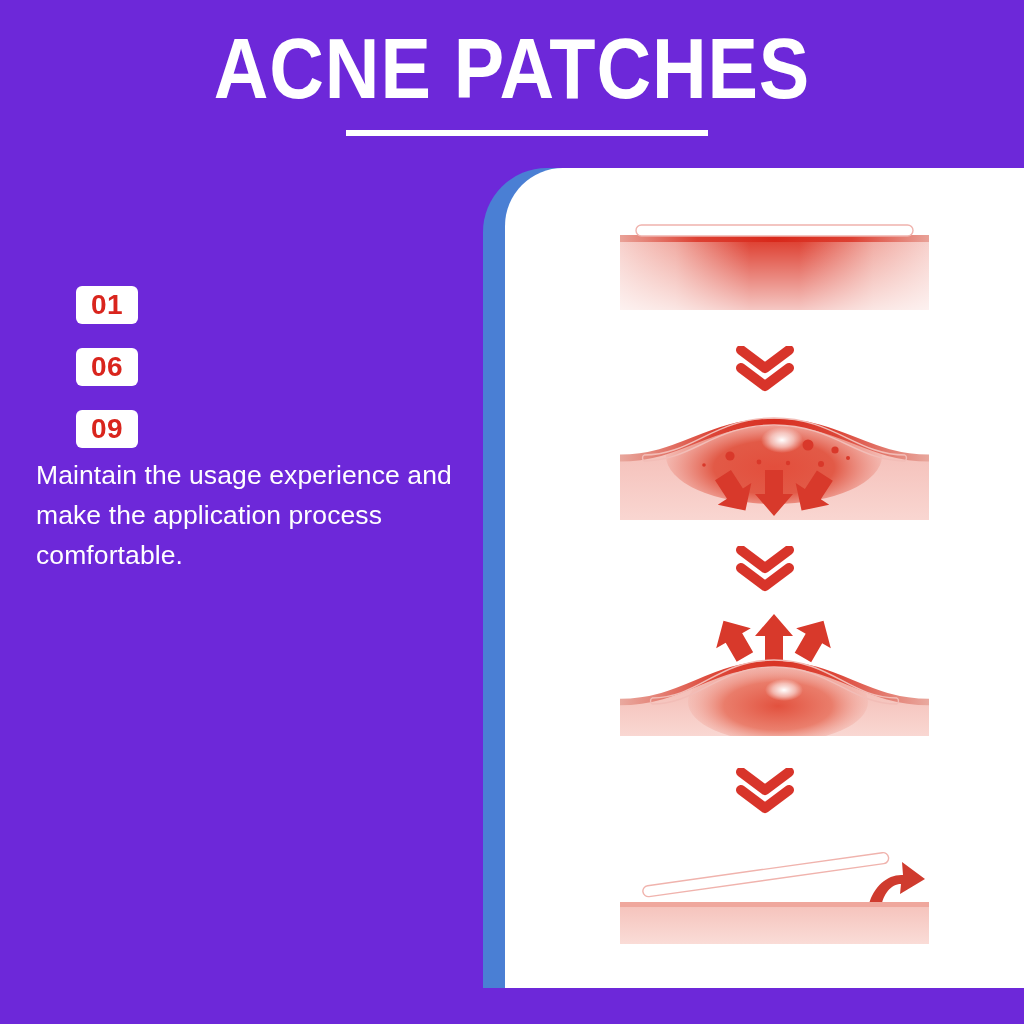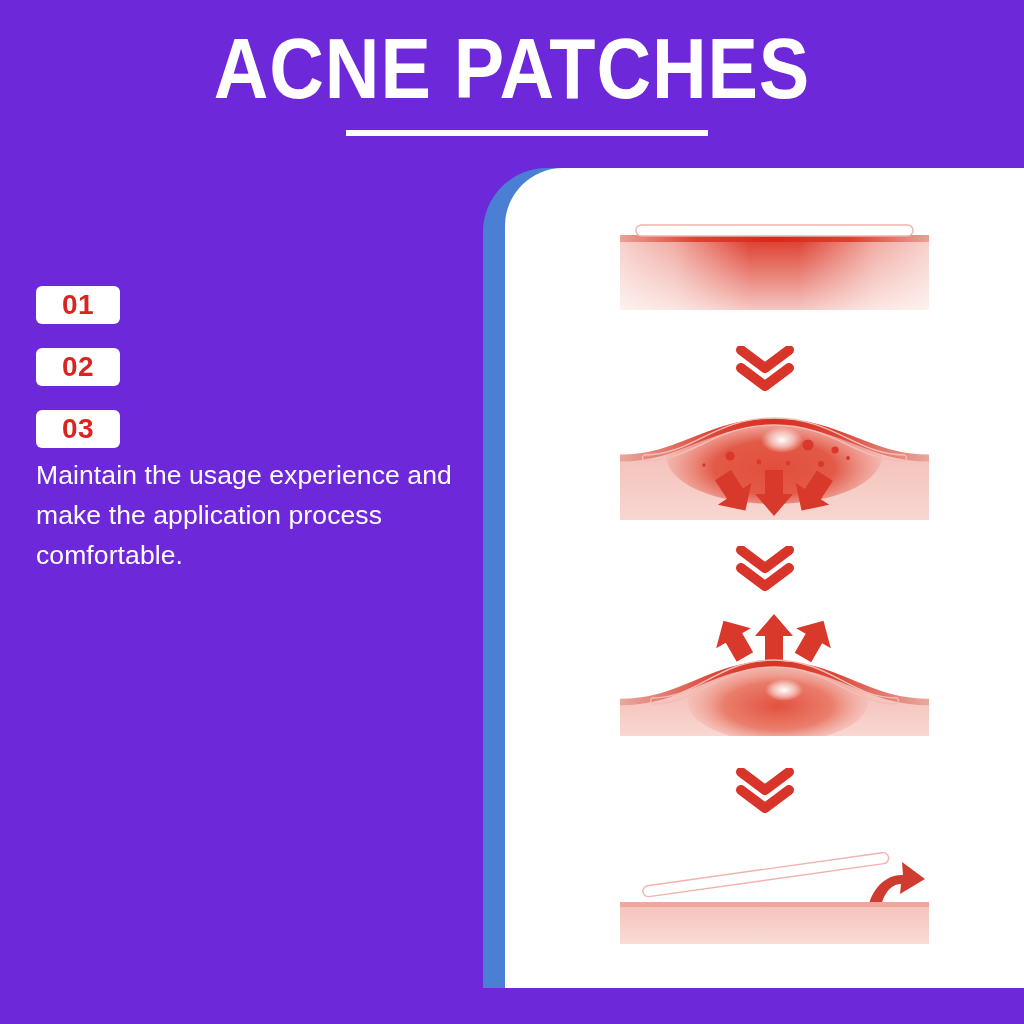--- a/index.html
+++ b/index.html
@@ -64,25 +64,26 @@
   }
   .feature:last-child { margin-bottom: 0; }
 
   .badge {
     display: inline-block;
     background: #ffffff;
     color: #d9251d;
     font-size: 28px;
     line-height: 38px;
     font-weight: bold;
-    width: 84px;
+    width: 62px;
     height: 38px;
     text-align: center;
     border-radius: 6px;
     letter-spacing: 0.5px;
+    margin-left: 40px;
   }
   .feature-text {
     display: block;
     color: #ffffff;
     font-size: 26.5px;
     line-height: 40px;
     margin-top: 7px;
     letter-spacing: 0.1px;
   }
 
@@ -148,25 +149,25 @@
   </div>
   <div class="title-underline"></div>
 
   <div class="features">
 
     <div class="feature">
       <span class="badge">01</span>
     </div>
 
     <div class="feature">
-      <span class="badge">02</span>
+      <span class="badge">06</span>
     </div>
 
     <div class="feature">
-      <span class="badge">03</span>
+      <span class="badge">09</span>
       <span class="feature-text">Maintain the usage experience and make the application process comfortable.</span>
     </div>
 
   </div>
 
   <div class="card-shadow"></div>
   <div class="card">
     <div class="steps">
 
       <div class="step" id="step-1">

